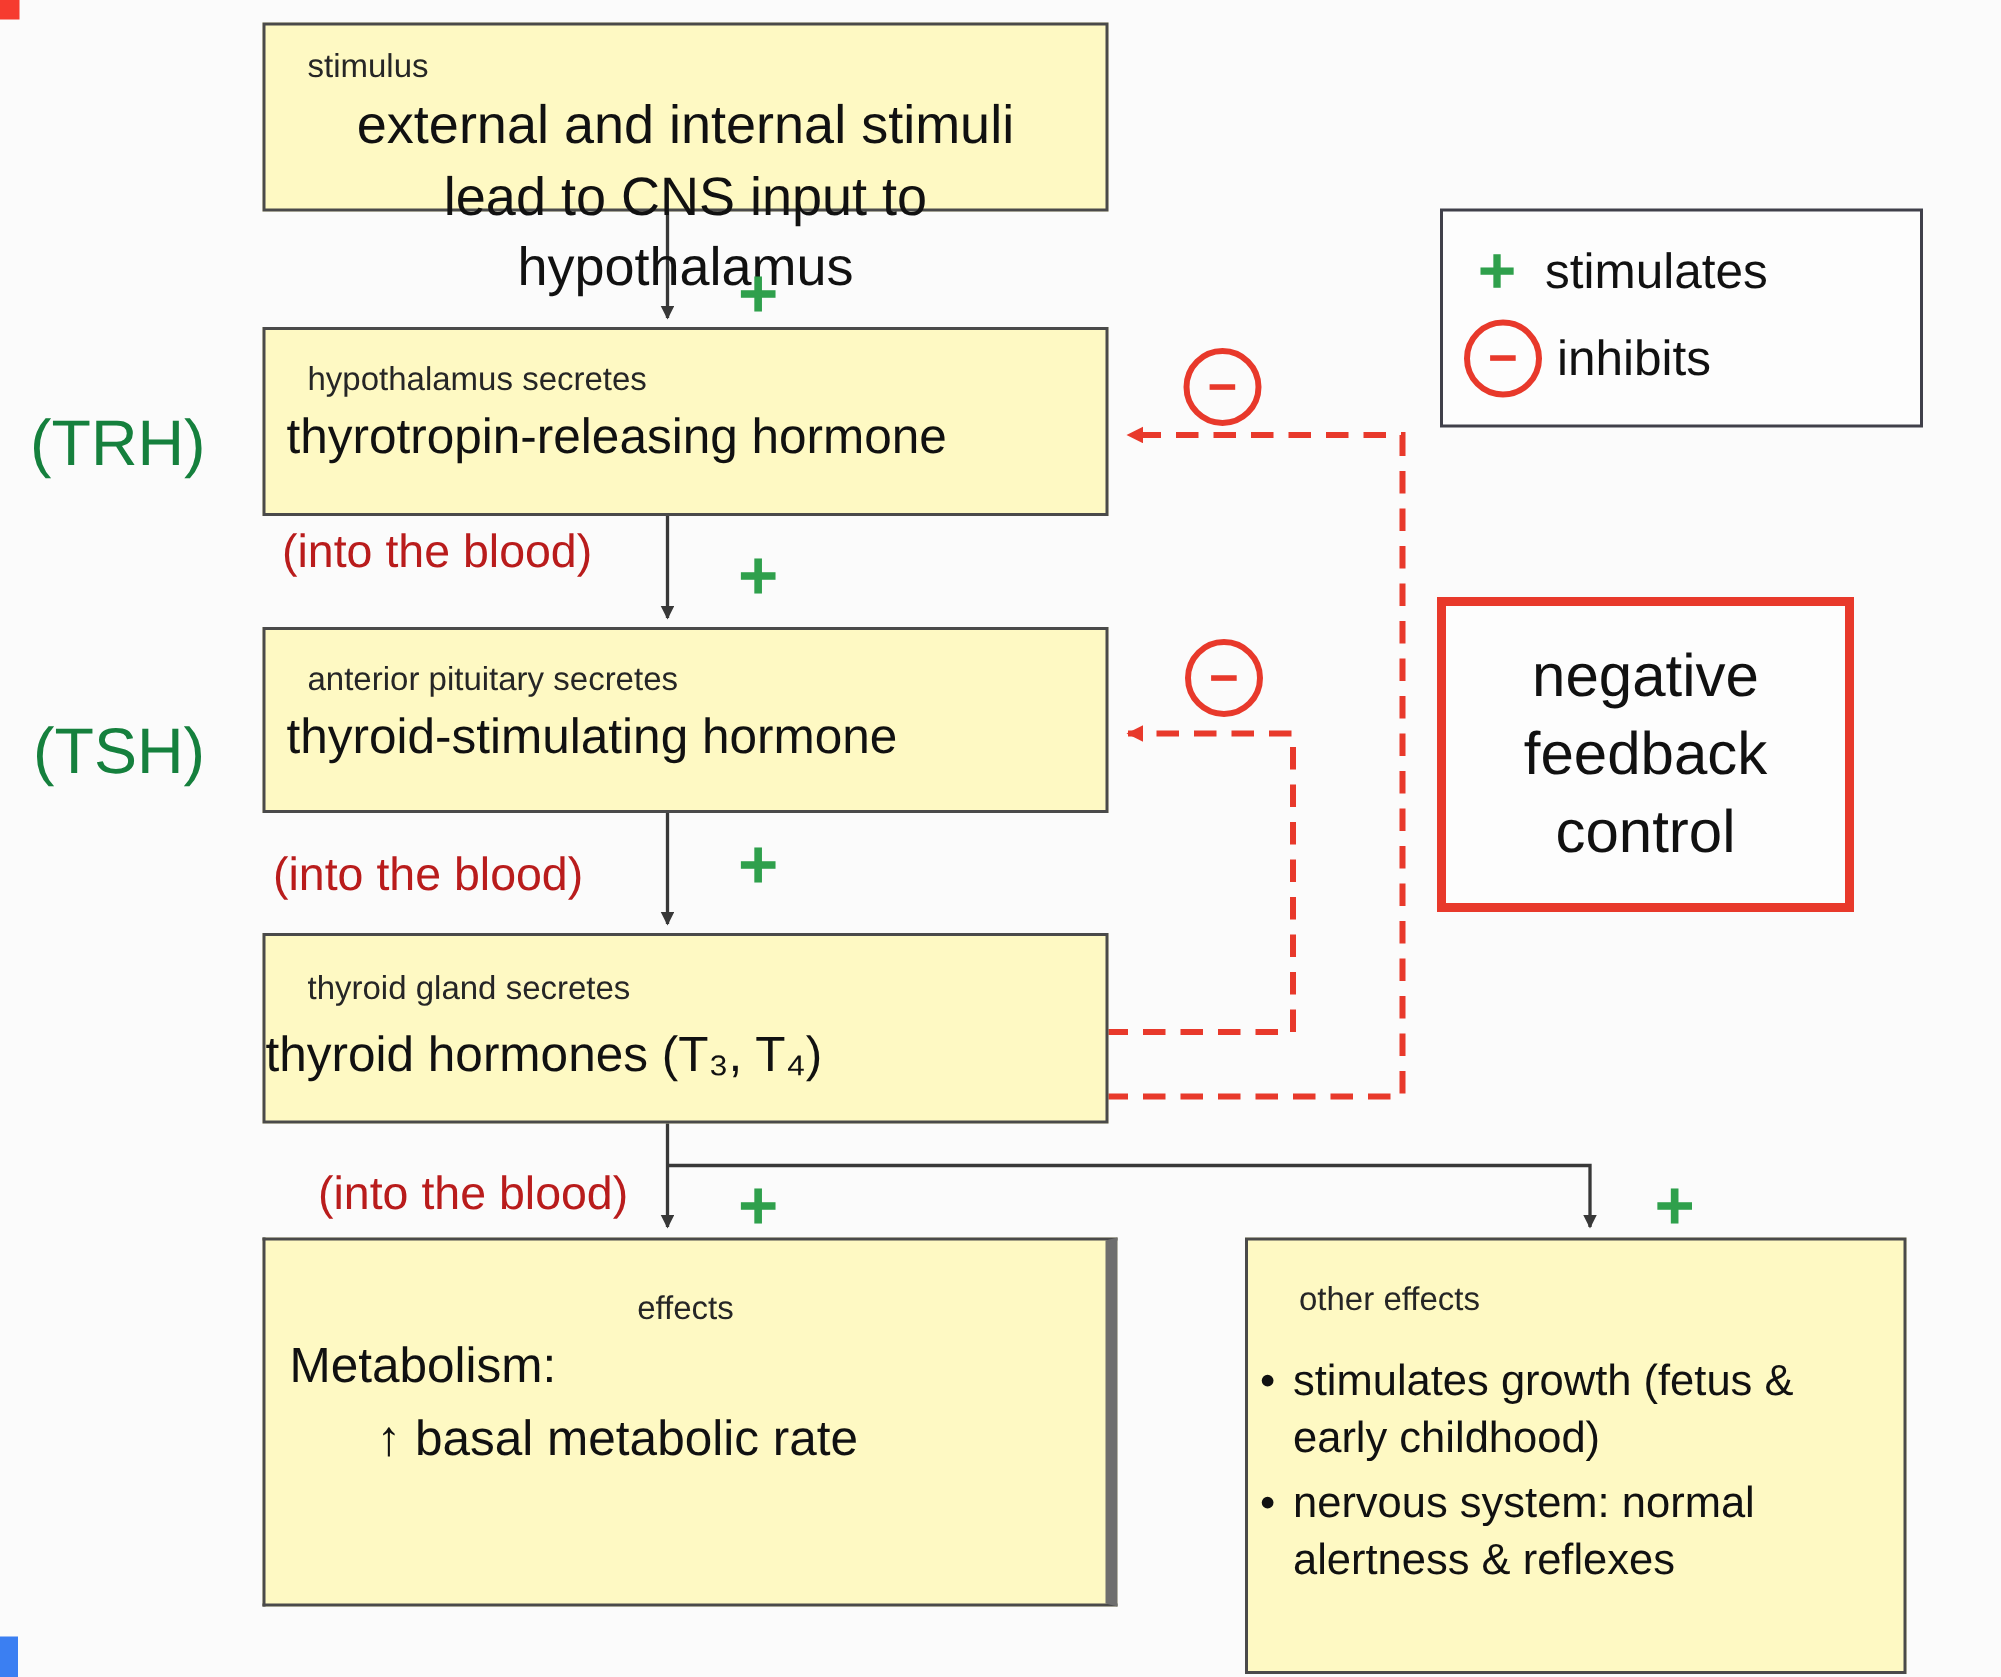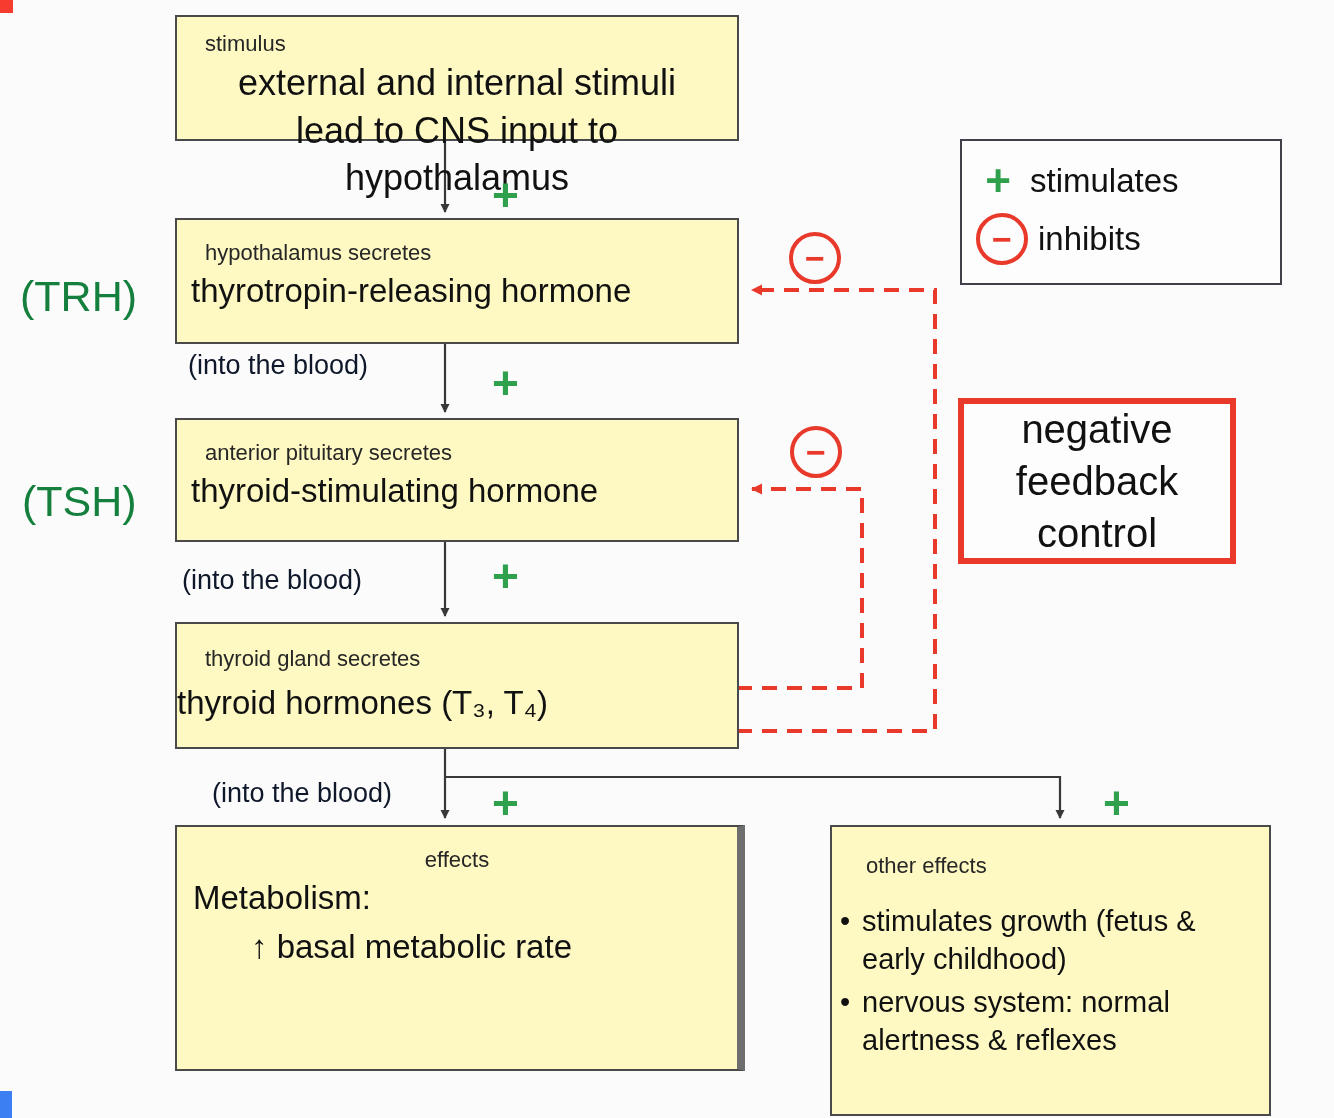--- a/index.html
+++ b/index.html
@@ -1,21 +1,21 @@
 <!DOCTYPE html>
 <html><head>
 <meta charset="utf-8">
 <style>
   html,body{margin:0;padding:0}
   body{background:#e9e9e9;font-family:"Liberation Sans","DejaVu Sans",sans-serif}
   #canvas{position:relative;width:1334px;height:1118px;background:#fbfbfb;color:#111;overflow:hidden;margin:0 auto}
 
   .box{position:absolute;border:2px solid #4a4a4a;background:#fef9c3}
   .bh{font-size:22px;color:#262626}
-  .note{position:absolute;font-size:27px;color:#0f172a}
+  .note{position:absolute;font-size:31px;color:#b91c1c}
   .plus{position:absolute;font-size:46px;font-weight:700;color:#2fa04c;line-height:1}
   .abbrev{position:absolute;font-size:43px;color:#15803d}
 
   .inh{width:44px;height:44px;border:4px solid #e8392b;border-radius:50%;display:flex;
        align-items:center;justify-content:center;color:#e8392b;font-size:34px;font-weight:700;line-height:1}
   .inh-abs{position:absolute;background:#fbfbfb}
 
   #box-stimulus{left:175px;top:15px;width:560px;height:122px}
   #box-stimulus .bh{margin:14px 0 0 28px}
   #box-stimulus .bb{font-size:36px;text-align:center;line-height:1.32;max-width:480px;margin:2px auto 12px}
@@ -23,38 +23,38 @@
   #box-trh{left:175px;top:218px;width:560px;height:122px}
   #box-tsh{left:175px;top:418px;width:560px;height:120px}
   .hormone .bh{margin:20px 0 0 28px}
   .hormone .bb{font-size:33px;margin:6px 0 0 14px;white-space:nowrap}
 
   #box-thyroid{left:175px;top:622px;width:560px;height:123px}
   #box-thyroid .bh{margin:22px 0 0 28px}
   #box-thyroid .bb{font-size:33px;text-align:left;margin-top:12px}
 
   #box-effects{left:175px;top:825px;width:560px;height:242px;border-right:8px solid #6e6e6e}
-  #box-effects .bh{text-align:center;margin-top:20px}
+  #box-effects .bh{text-align:center;margin-top:32px}
   .effects-title{font-size:33px;margin:6px 0 11px 16px}
   .effects-line{font-size:33px;margin:8px 0 0 74px}
   .effects-detail{font-size:26px;line-height:1.35;margin:8px 18px 0 34px;max-width:470px}
 
   #box-other{left:830px;top:825px;width:437px;height:287px}
   #box-other .bh{margin:26px 0 0 34px}
   .bullets{margin:24px 10px 0 8px}
   .bullet-row{display:flex;font-size:29px;line-height:1.3;margin-top:6px}
   .bullet-row .bmark{width:22px;flex:0 0 auto}
   .bullet-row .btext{max-width:335px}
 
   #legend{position:absolute;left:960px;top:139px;width:322px;height:146px;border:2px solid #40404a;
           background:#fdfdfd;display:flex;flex-direction:column;justify-content:center;gap:10px;padding-left:14px;box-sizing:border-box}
   .legend-row{display:flex;align-items:center;gap:10px;font-size:33px}
   .legend-plus{font-size:44px;font-weight:700;color:#2fa04c;width:44px;text-align:center;line-height:1}
 
-  #feedback{position:absolute;left:958px;top:398px;width:278px;height:166px;border:6px solid #e8392b;
+  #feedback{position:absolute;left:958px;top:398px;width:278px;height:210px;border:6px solid #e8392b;
             background:#fdfdfd;display:flex;align-items:center;justify-content:center;text-align:center;
             font-size:40px;line-height:1.3;box-sizing:border-box}
 
   #connectors{position:absolute;left:0;top:0;pointer-events:none}
 
   #corner-tl{position:absolute;left:0;top:0;width:13px;height:13px;background:#f63b2f}
   #corner-bl{position:absolute;left:0;top:1091px;width:12px;height:27px;background:#3b7ff2}
 </style>
 </head>
 <body>

